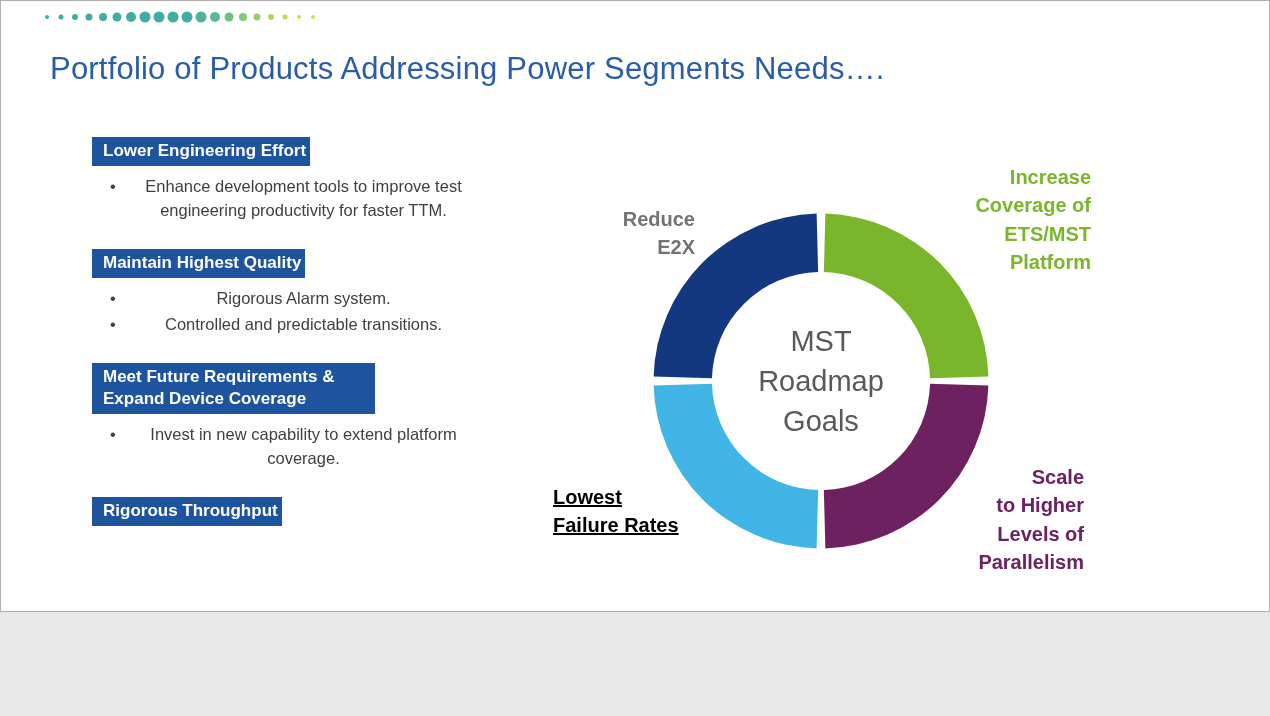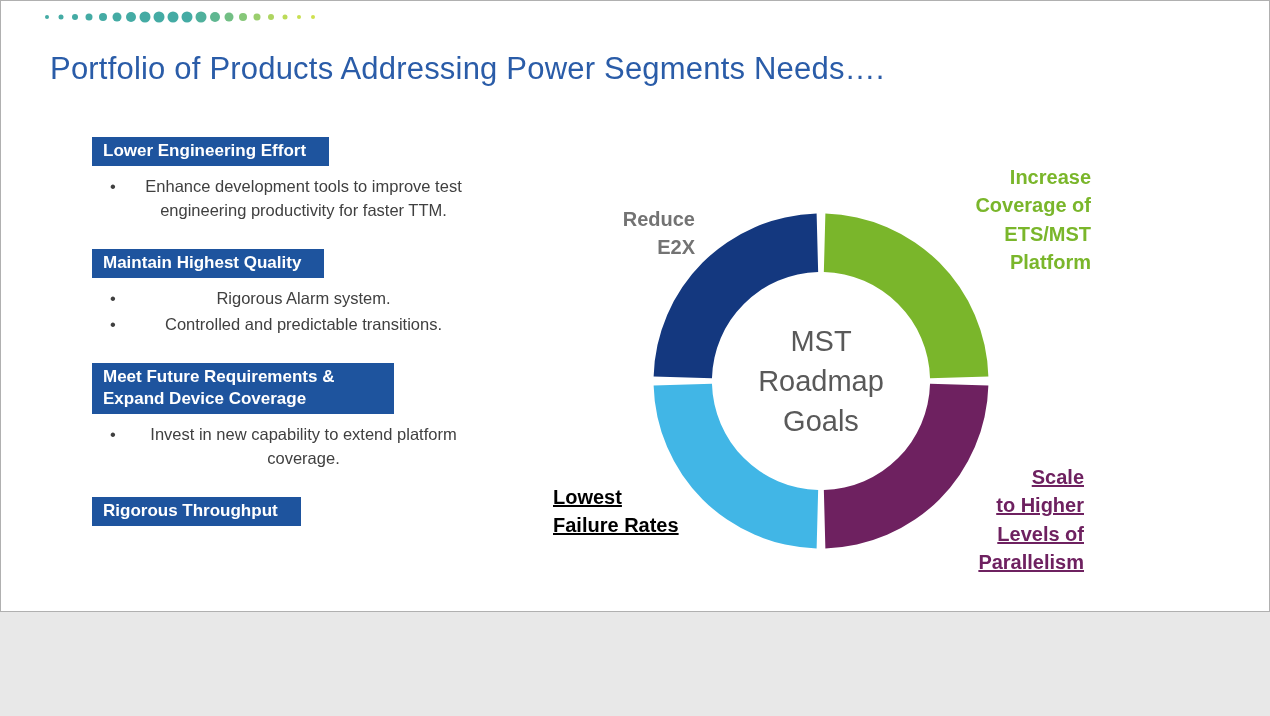--- a/index.html
+++ b/index.html
@@ -16,21 +16,21 @@
   .title {
     position:absolute; left:49px; top:50px; margin:0;
     font-size:31px; font-weight:400; color:#2A5CA8;
     letter-spacing:0.2px; white-space:nowrap;
   }
   .left-col { position:absolute; left:91px; top:136px; width:410px; }
   .section-header {
     display:inline-block;
     background:#1E549E; color:#ffffff;
     font-size:17px; font-weight:bold; line-height:1.3;
-    padding:3px 23px 4px 11px;
+    padding:3px 4px 4px 11px;
     max-width:268px;
   }
   .bullets { list-style:none; margin:9px 0 26px 0; padding:0; }
   .bullets li {
     position:relative; padding-left:39px; max-width:345px;
     font-size:16.5px; color:#404040; line-height:1.45; margin-bottom:2px;text-align:center;
   }
   .bullets li::before { content:"\2022"; position:absolute; left:18px; color:#404040; }
 
   .donut-wrap { position:absolute; left:643px; top:203px; width:354px; height:354px; }
@@ -40,21 +40,21 @@
     display:flex; align-items:center; justify-content:center;
     text-align:center; white-space:pre-line;
     font-size:29px; font-weight:normal; color:#595959; line-height:1.38;
   }
   .donut-label {
     position:absolute; white-space:pre-line;
     font-size:20px; font-weight:bold; line-height:1.42;
   }
   .lbl-navy  { left:548px; top:204px; width:146px; text-align:right; color:#737373; }
   .lbl-green { left:930px; top:162px; width:160px; text-align:right; color:#7AB62B; }
-  .lbl-purple{ left:945px; top:462px; width:138px; text-align:right; color:#6E2160;text-decoration:underline; }
+  .lbl-purple{ left:945px; top:462px; width:138px; text-align:right; color:#6E2160; }
   .lbl-blue  { left:552px; top:482px; width:210px; text-align:left;  color:#000000;text-decoration:underline; }
 
   .confidential {
     position:absolute; left:49px; top:675px;
     font-size:10px; color:#555555;
   }
   .logo-mark { position:absolute; left:880px; top:638px; }
   .wordmark {
     position:absolute; left:1105px; top:664px;
     font-size:24px; font-weight:bold; color:#1C3C94; letter-spacing:0.4px;

